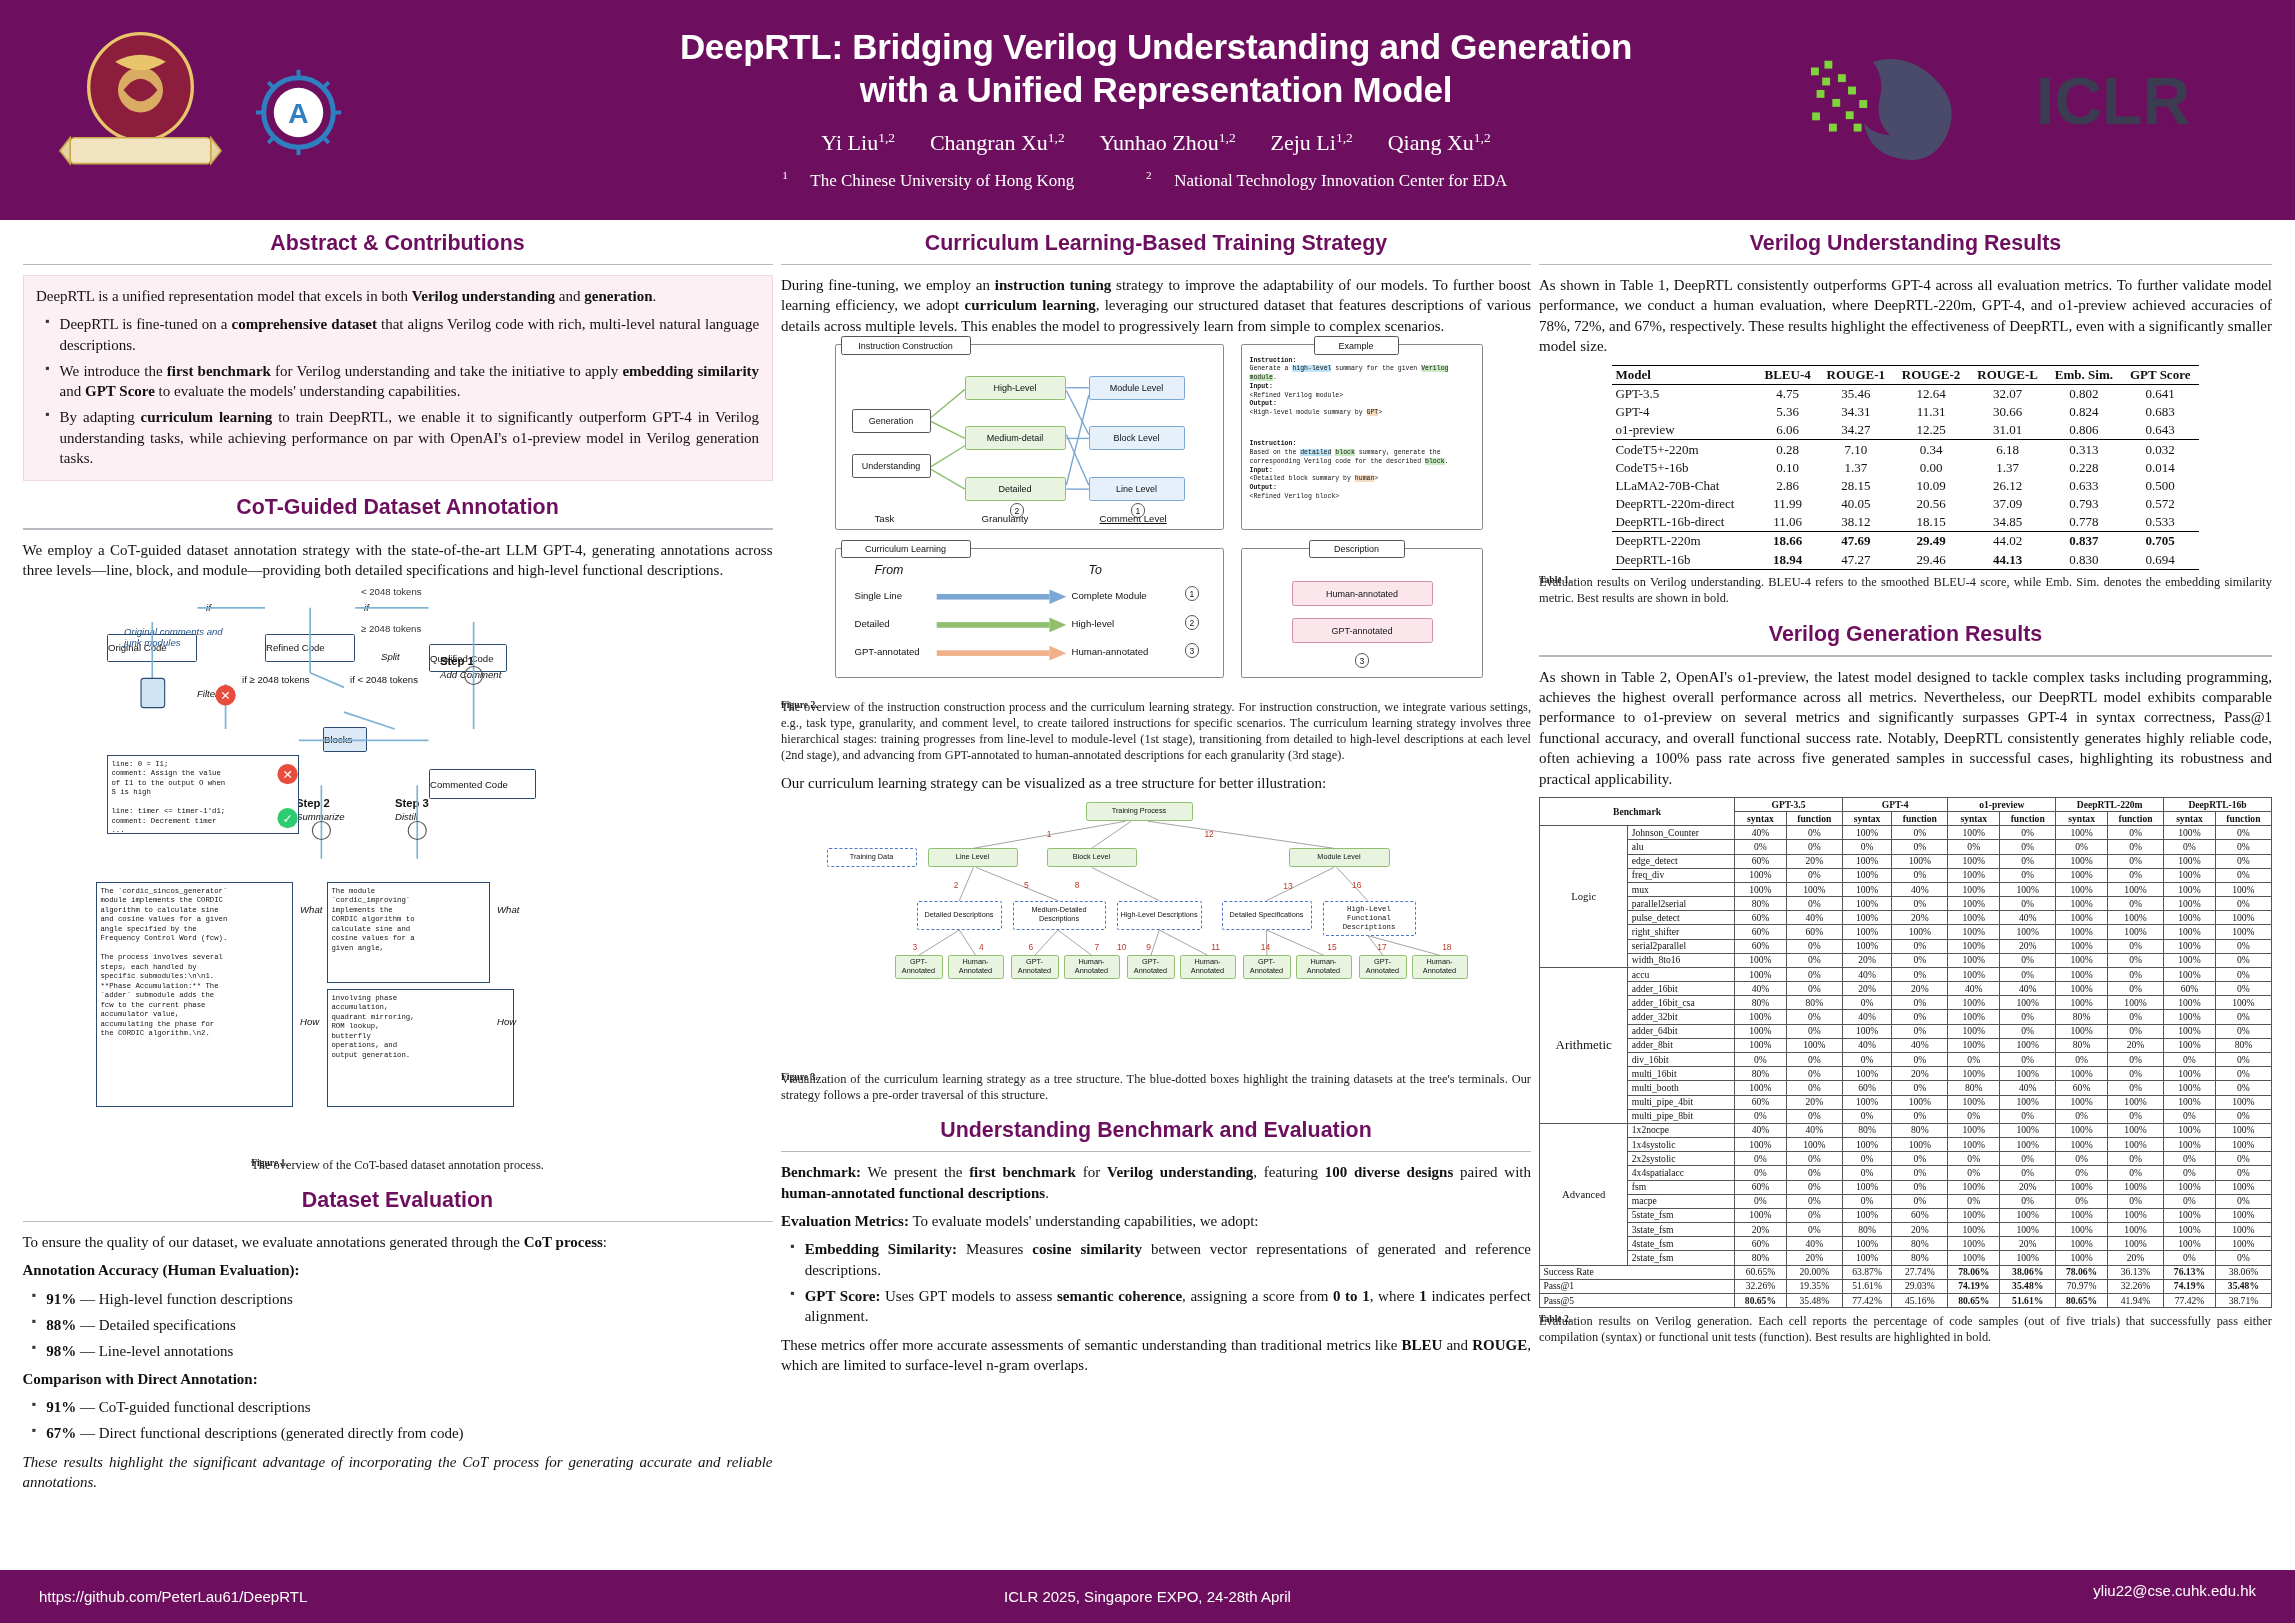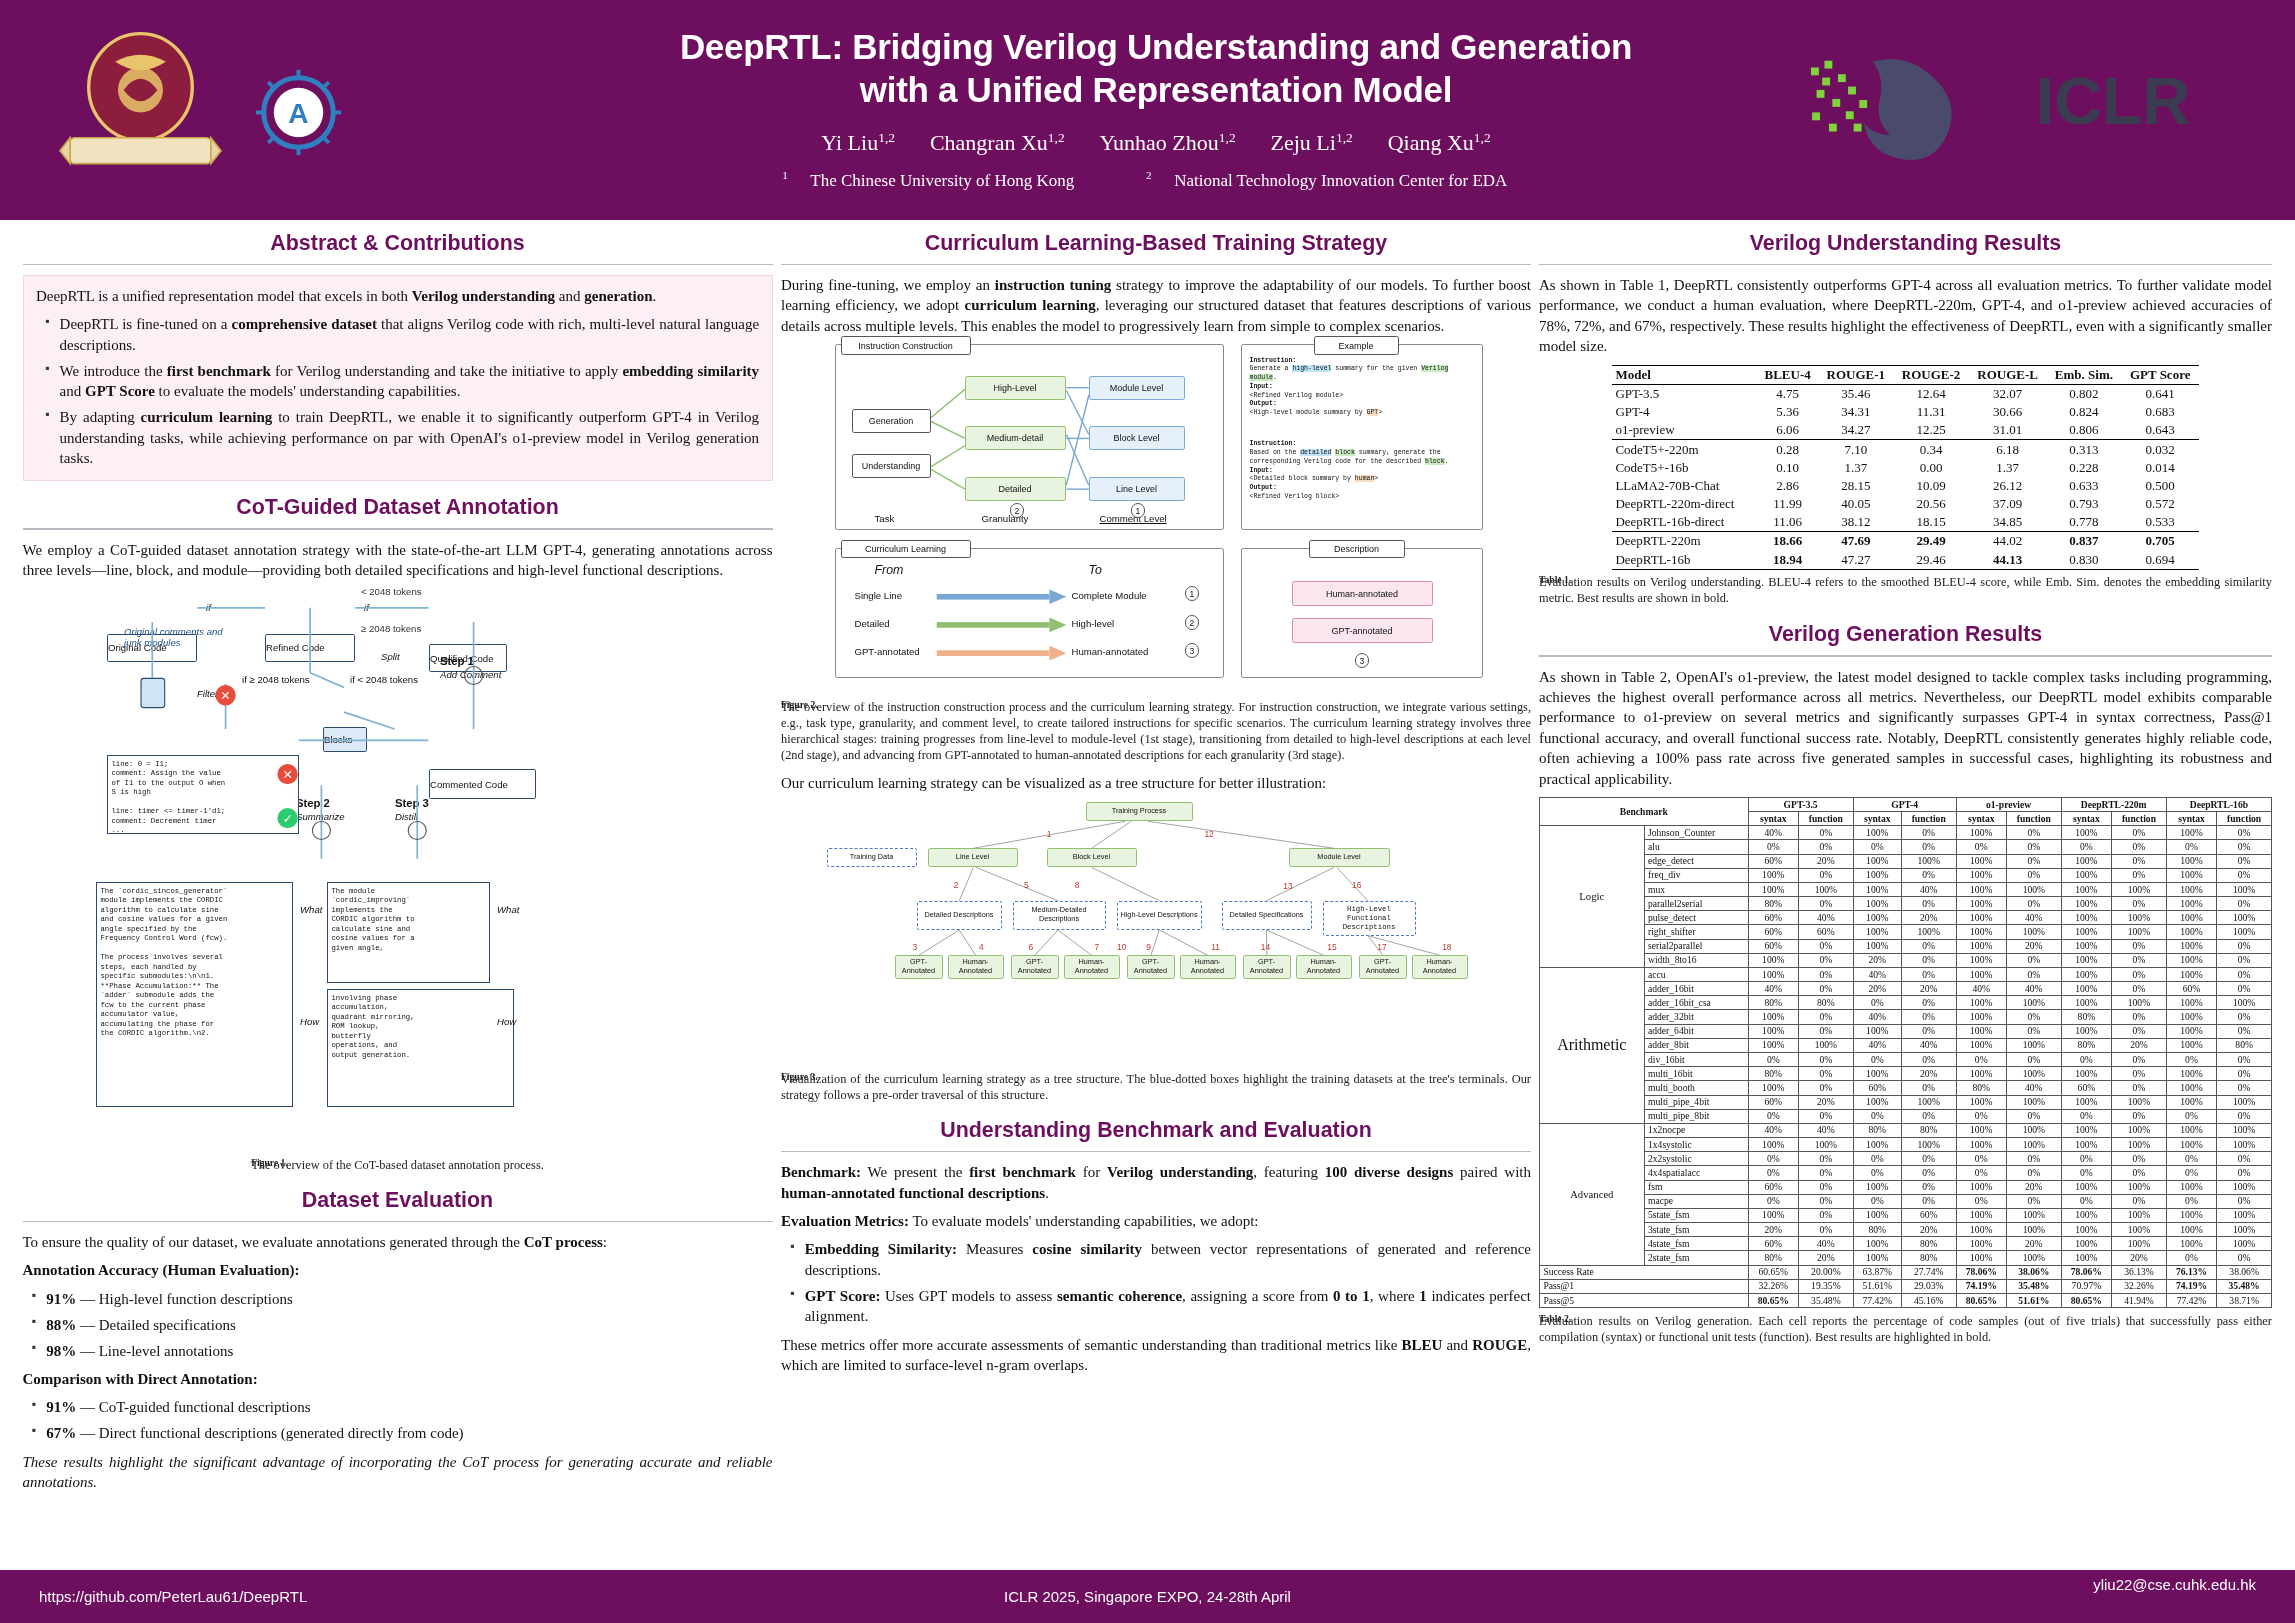--- a/index.html
+++ b/index.html
@@ -45,21 +45,21 @@
   .logo-iclr { position:absolute; right:45px; top:45px; width:451px; height:118px; }
 
   
   .footer {
     position:absolute; left:0; bottom:0; width:2295px; height:54px;
     background:#6d0f5e; color:#fff;
     font-family:"Liberation Sans", sans-serif; font-size:15px;
   }
   .footer .l { position:absolute; left:39px; top:18px; }
   .footer .c { position:absolute; left:0; width:2295px; text-align:center; top:18px; }
-  .footer .r { position:absolute; right:39px; top:6px; }
+  .footer .r { position:absolute; right:39px; top:12px; }
 
   
   .col { position:absolute; top:231px; }
   .col1 { left:22.5px;   width:750px; }
   .col2 { left:781px; width:750px; }
   .col3 { left:1539px; width:733px; }
 
   .sec-title {
     text-align:center;
     font-family:"Liberation Sans", sans-serif;
@@ -865,21 +865,21 @@
           <td>20%</td>
           <td>0%</td>
           <td>100%</td>
           <td>0%</td>
           <td>100%</td>
           <td>0%</td>
           <td>100%</td>
           <td>0%</td>
         </tr>
         <tr>
-          <td rowspan="11" style="font-size: 16px;">Arithmetic</td>
+          <td rowspan="11" style="font-size: 13px;">Arithmetic</td>
           <td class="l">accu</td>
           <td>100%</td>
           <td>0%</td>
           <td>40%</td>
           <td>0%</td>
           <td>100%</td>
           <td>0%</td>
           <td>100%</td>
           <td>0%</td>
           <td>100%</td>

